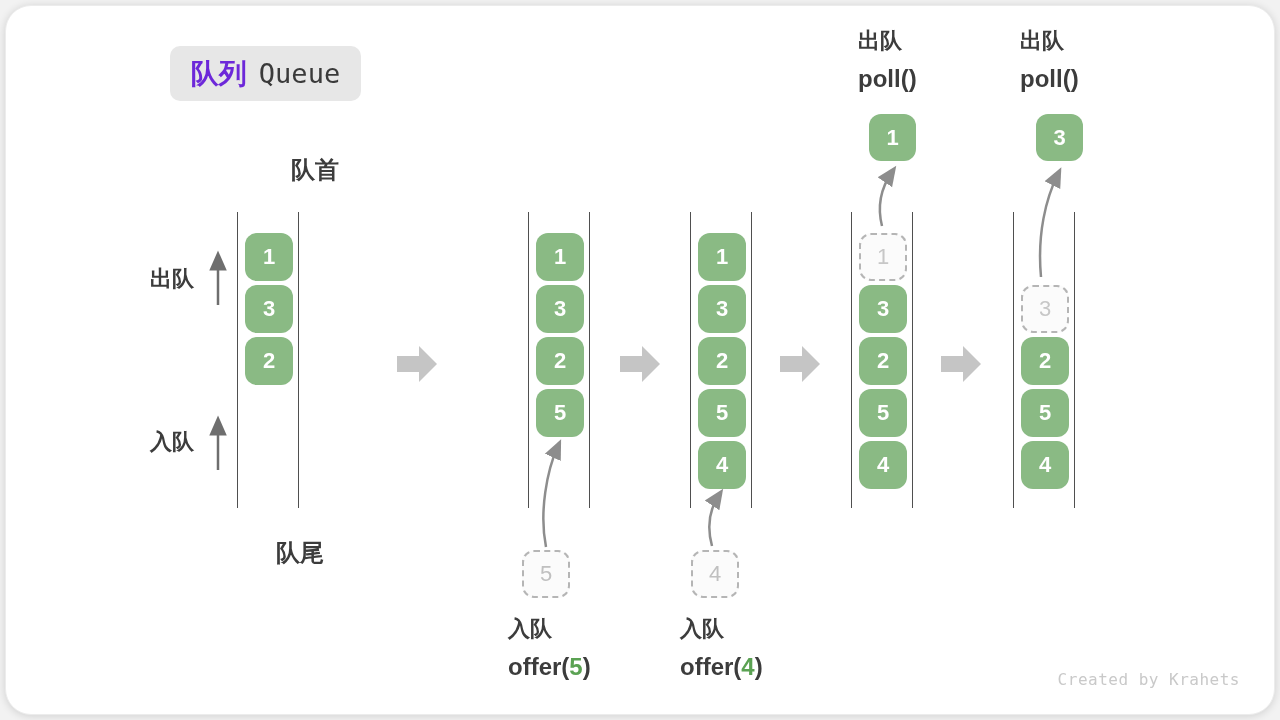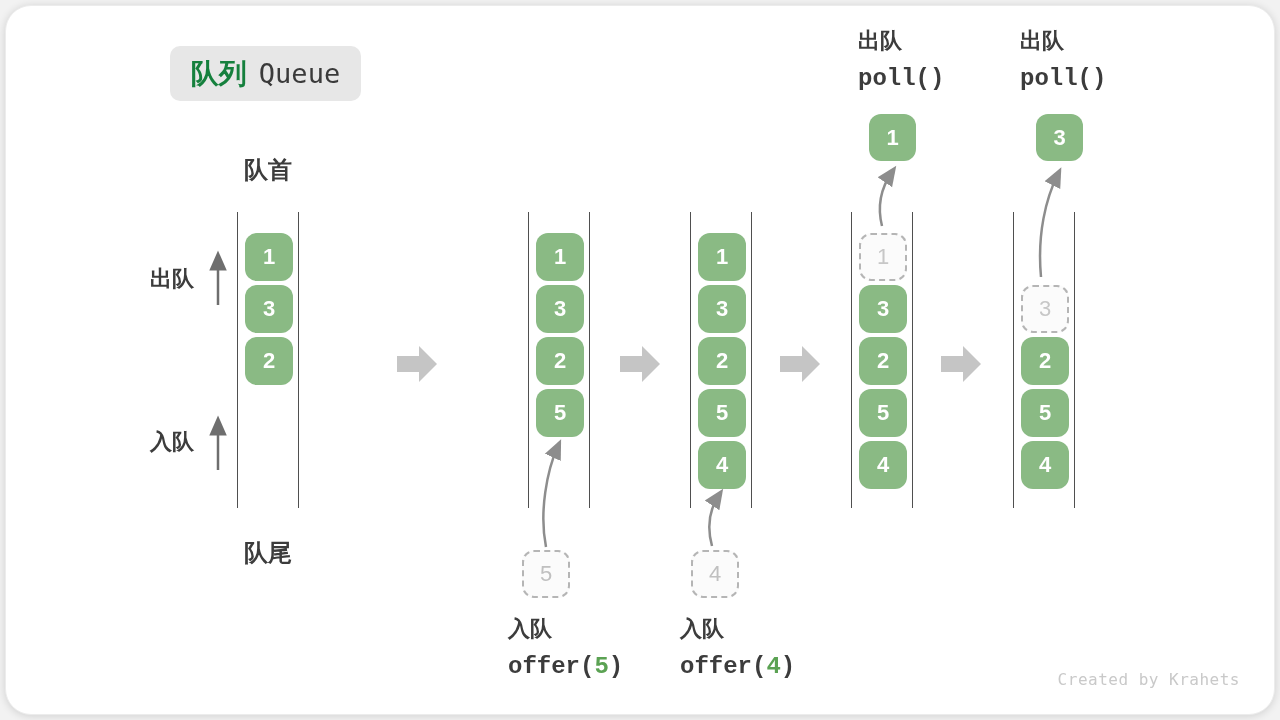--- a/index.html
+++ b/index.html
@@ -9,28 +9,28 @@
     background:#ffffff; border:1px solid #ececec; border-radius:26px;
     box-shadow:0 1px 8px rgba(0,0,0,.14);
   }
 
   
   .badge {
     position:absolute; left:170px; top:46px; width:191px; height:55px;
     background:#e7e7e7; border-radius:10px;
     display:flex; align-items:center; justify-content:center; gap:12px;
   }
-  .badge .zh { font-size:28px; font-weight:bold; color:#15803d; }
+  .badge .zh { font-size:28px; font-weight:bold; color:#6d28d9; }
   .badge .en { font-size:27px; color:#3a3a3a; font-family:"DejaVu Sans Mono", monospace; }
 
   
   .lbl { position:absolute; color:#3c3c3c; font-weight:bold; white-space:nowrap; }
   .lbl.front, .lbl.rear { left:237px; width:62px; text-align:center; font-size:24px; }
-  .lbl.front { top:154px; }
-  .lbl.rear  { top:537px; }
+  .lbl.front { top:154px;margin-left:47px; }
+  .lbl.rear  { top:537px;margin-left:32px; }
   .lbl.deq { left:150px; top:264px; font-size:22px; }
   .lbl.enq { left:150px; top:427px; font-size:22px; }
 
   
   .column {
     position:absolute; top:212px; width:62px; height:296px;
     border-left:1.5px solid #4f4f4f; border-right:1.5px solid #4f4f4f;
   }
   .cell {
     position:absolute; left:7px; width:48px; height:48px; border-radius:12px;
@@ -50,21 +50,21 @@
 
   
   .block-arrow {
     position:absolute; top:344px; width:40px; height:40px; background:#c5c5c5;
     clip-path: polygon(0 30%, 55% 30%, 55% 5%, 100% 50%, 55% 95%, 55% 70%, 0 70%);
   }
 
   
   .opgroup { position:absolute; display:flex; flex-direction:column; gap:9px; white-space:nowrap; }
   .opgroup .zh { font-size:22px; font-weight:bold; color:#3c3c3c; }
-  .opgroup .code { font-size:24px; color:#3c3c3c; font-family:Liberation Mono, monospace; font-weight:bold; }
+  .opgroup .code { font-size:24px; color:#3c3c3c; font-family:Liberation Sans, sans-serif; font-weight:bold; }
   .opgroup .code .green { color:#5BA253; }
 
   svg.overlay { position:absolute; left:0; top:0; width:1280px; height:720px; pointer-events:none; }
 
   .footer {
     position:absolute; top:670px; right:40px; font-size:16px; letter-spacing:.5px;
     color:#c9c9c9; font-family:"DejaVu Sans Mono", monospace;
   }
 </style>
 </head>

